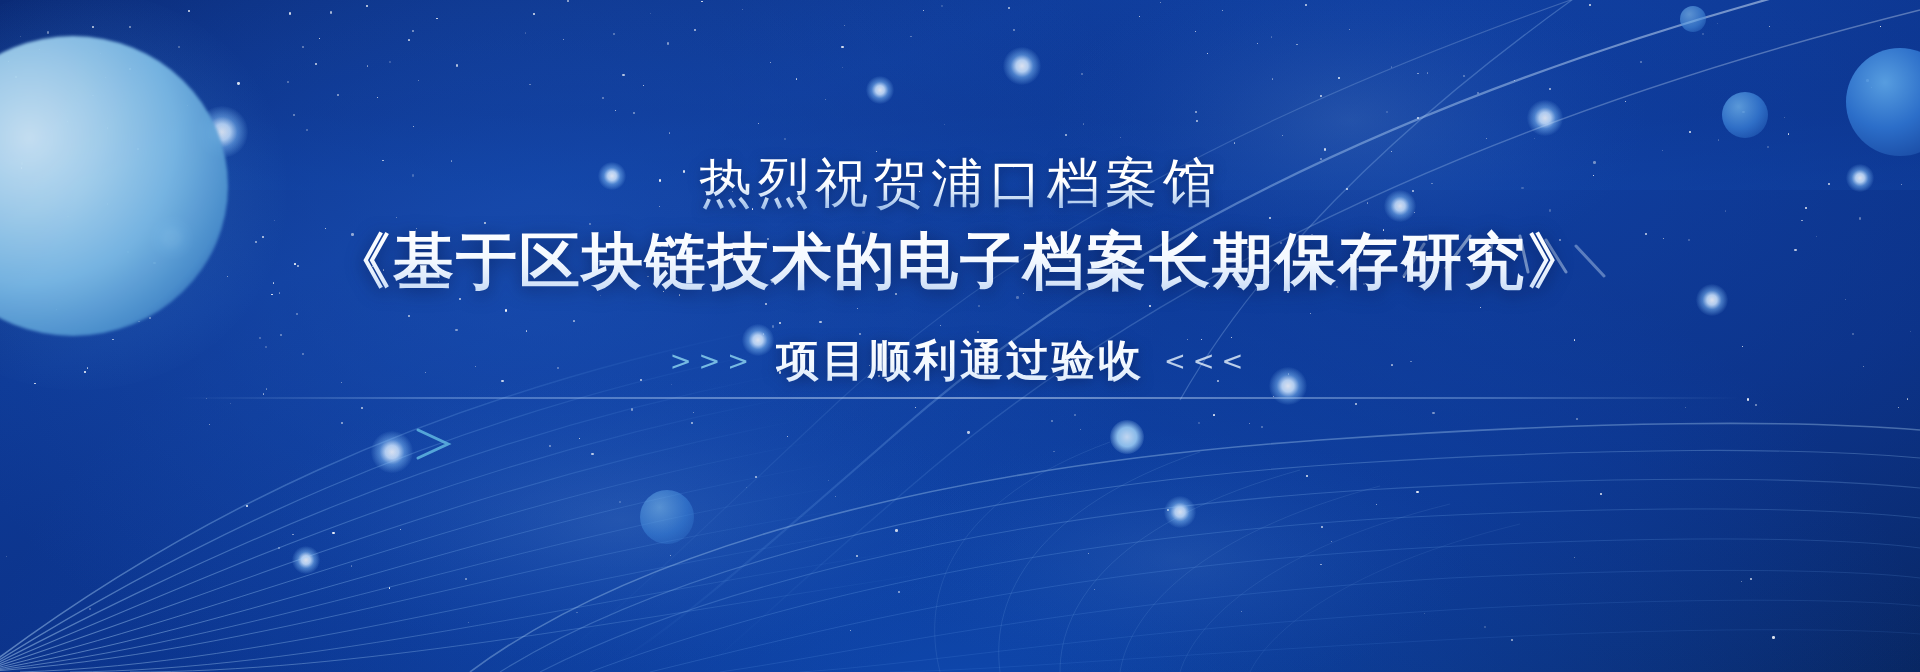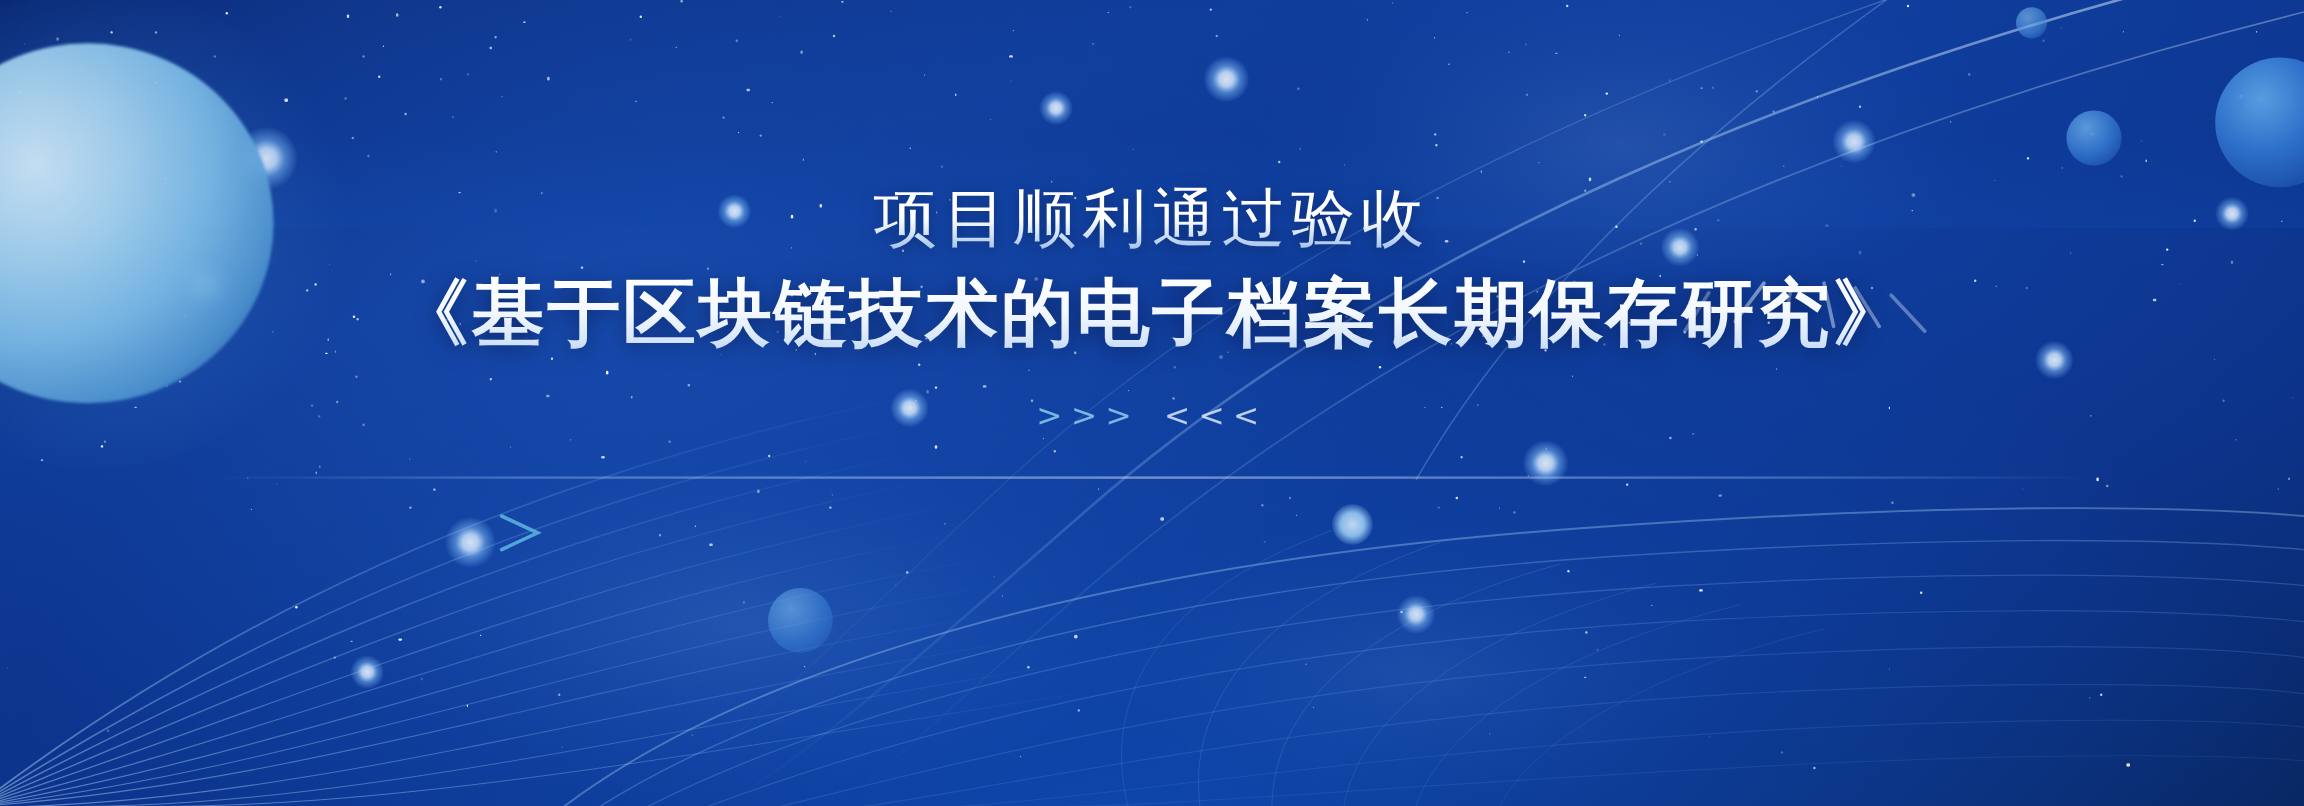--- a/index.html
+++ b/index.html
@@ -547,23 +547,24 @@
   <div class="orb" style="right:152px;top:92px;width:46px;height:46px;
               background:radial-gradient(circle at 36% 32%,#74b8ee 0%,#3a80d6 50%,rgba(28,80,170,0.15) 100%);opacity:.75;"></div>
   <div class="orb" style="right:214px;top:6px;width:26px;height:26px;
               background:radial-gradient(circle at 36% 32%,#8ecaf6 0%,#4a90dd 55%,rgba(28,80,170,0.1) 100%);opacity:.6;"></div>
   <div class="orb" style="left:640px;top:490px;width:54px;height:54px;
               background:radial-gradient(circle at 36% 32%,#8fd0f8 0%,#3f8ade 55%,rgba(28,80,170,0.08) 100%);opacity:.5;"></div>
   <div class="orb" style="left:1110px;top:420px;width:34px;height:34px;
               background:radial-gradient(circle,#dff0ff 0%,#9fd0f7 40%,rgba(60,130,220,0) 75%);opacity:.85;"></div>
 
   <div id="content">
-    <div id="line1">项目顺利通过验收</div>
+    <div id="line1">热烈祝贺浦口档案馆</div>
     <div id="line2">《基于区块链技术的电子档案长期保存研究》</div>
     <div id="line3wrap">
       <span class="chev left">&gt;&gt;&gt;</span>
+      <span id="line3">项目顺利通过验收</span>
       <span class="chev right">&lt;&lt;&lt;</span>
     </div>
   </div>
 
   <div id="divider"></div>
 
 </div>
 
 </body></html>

